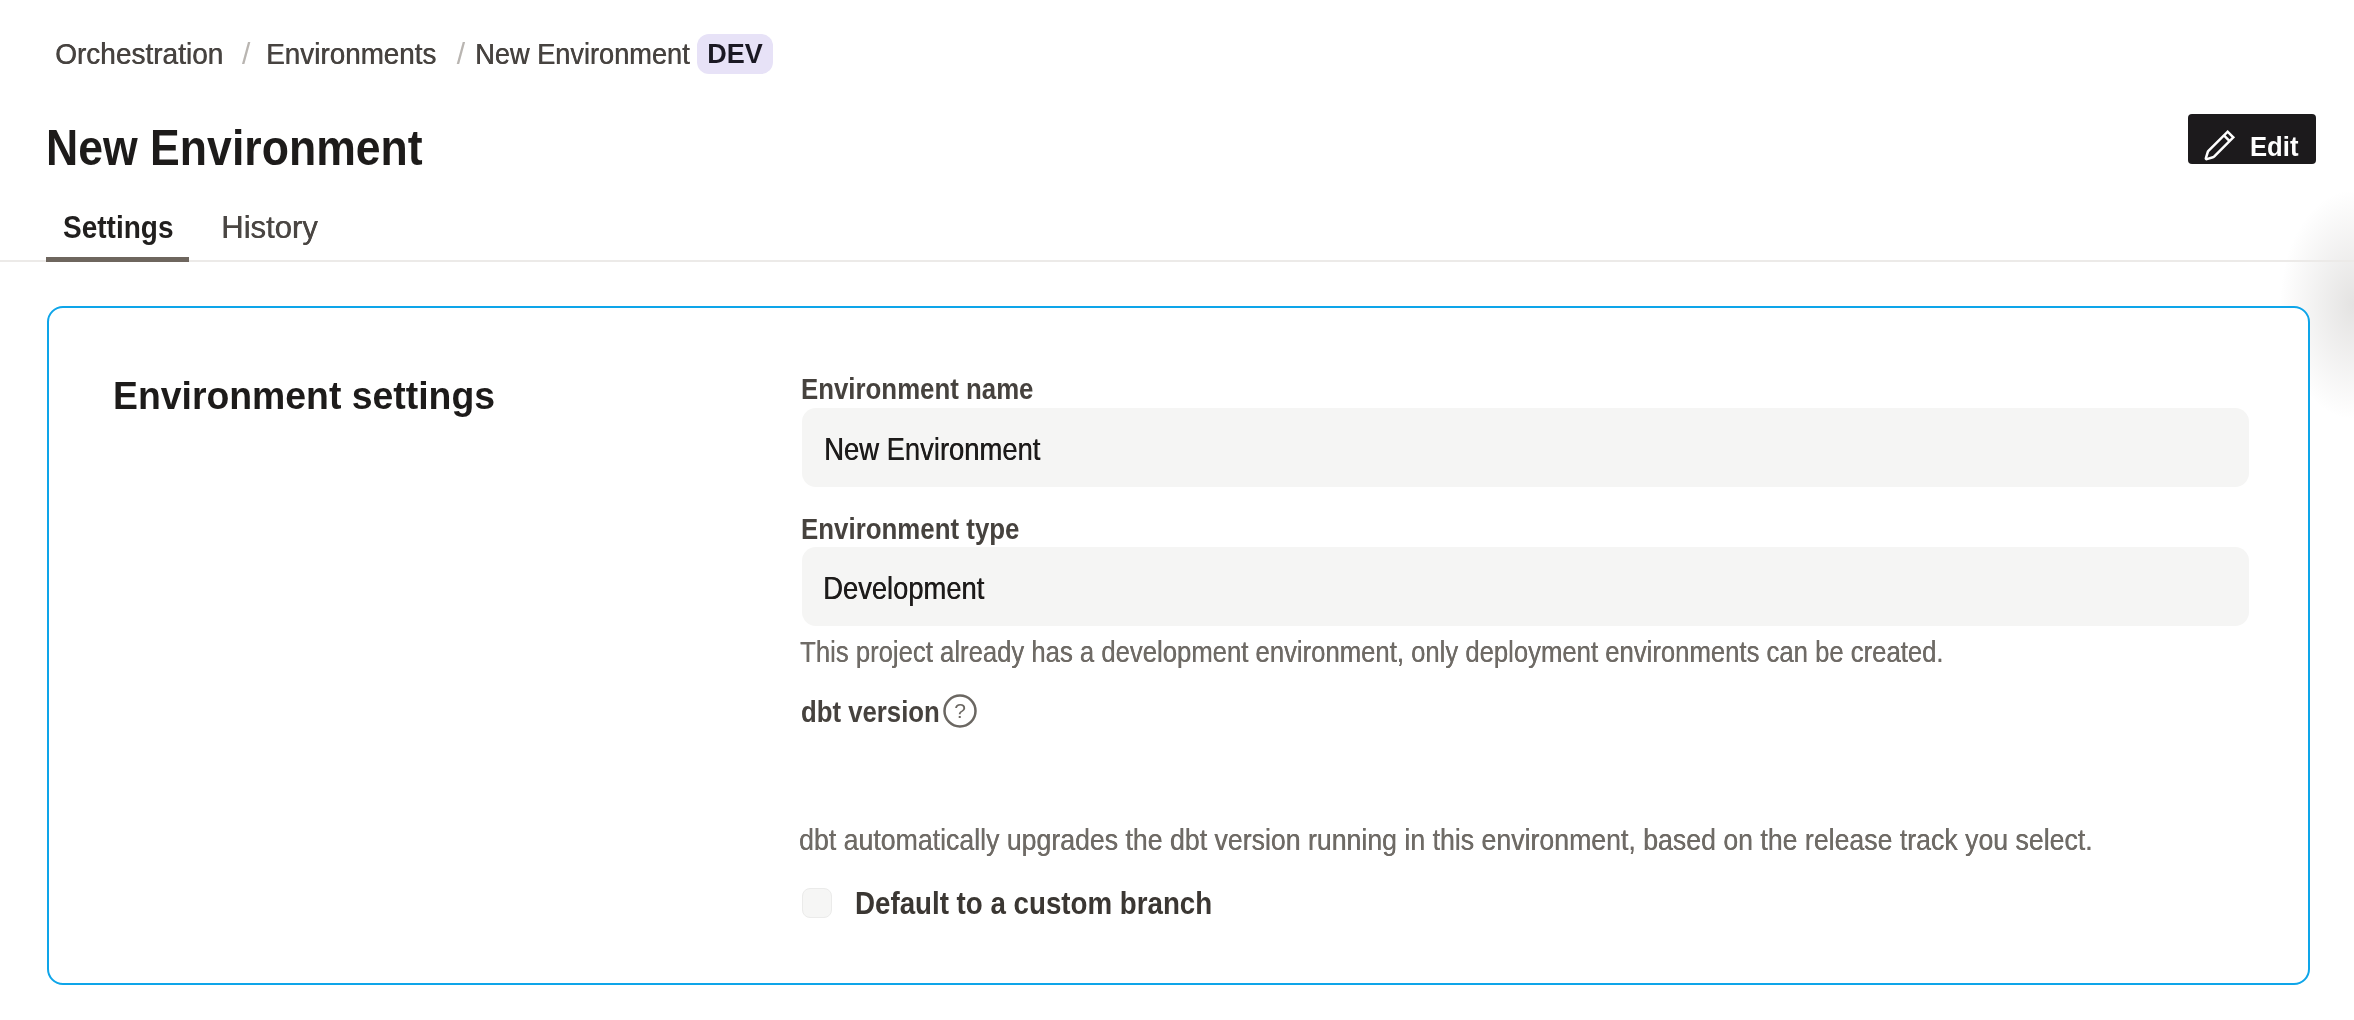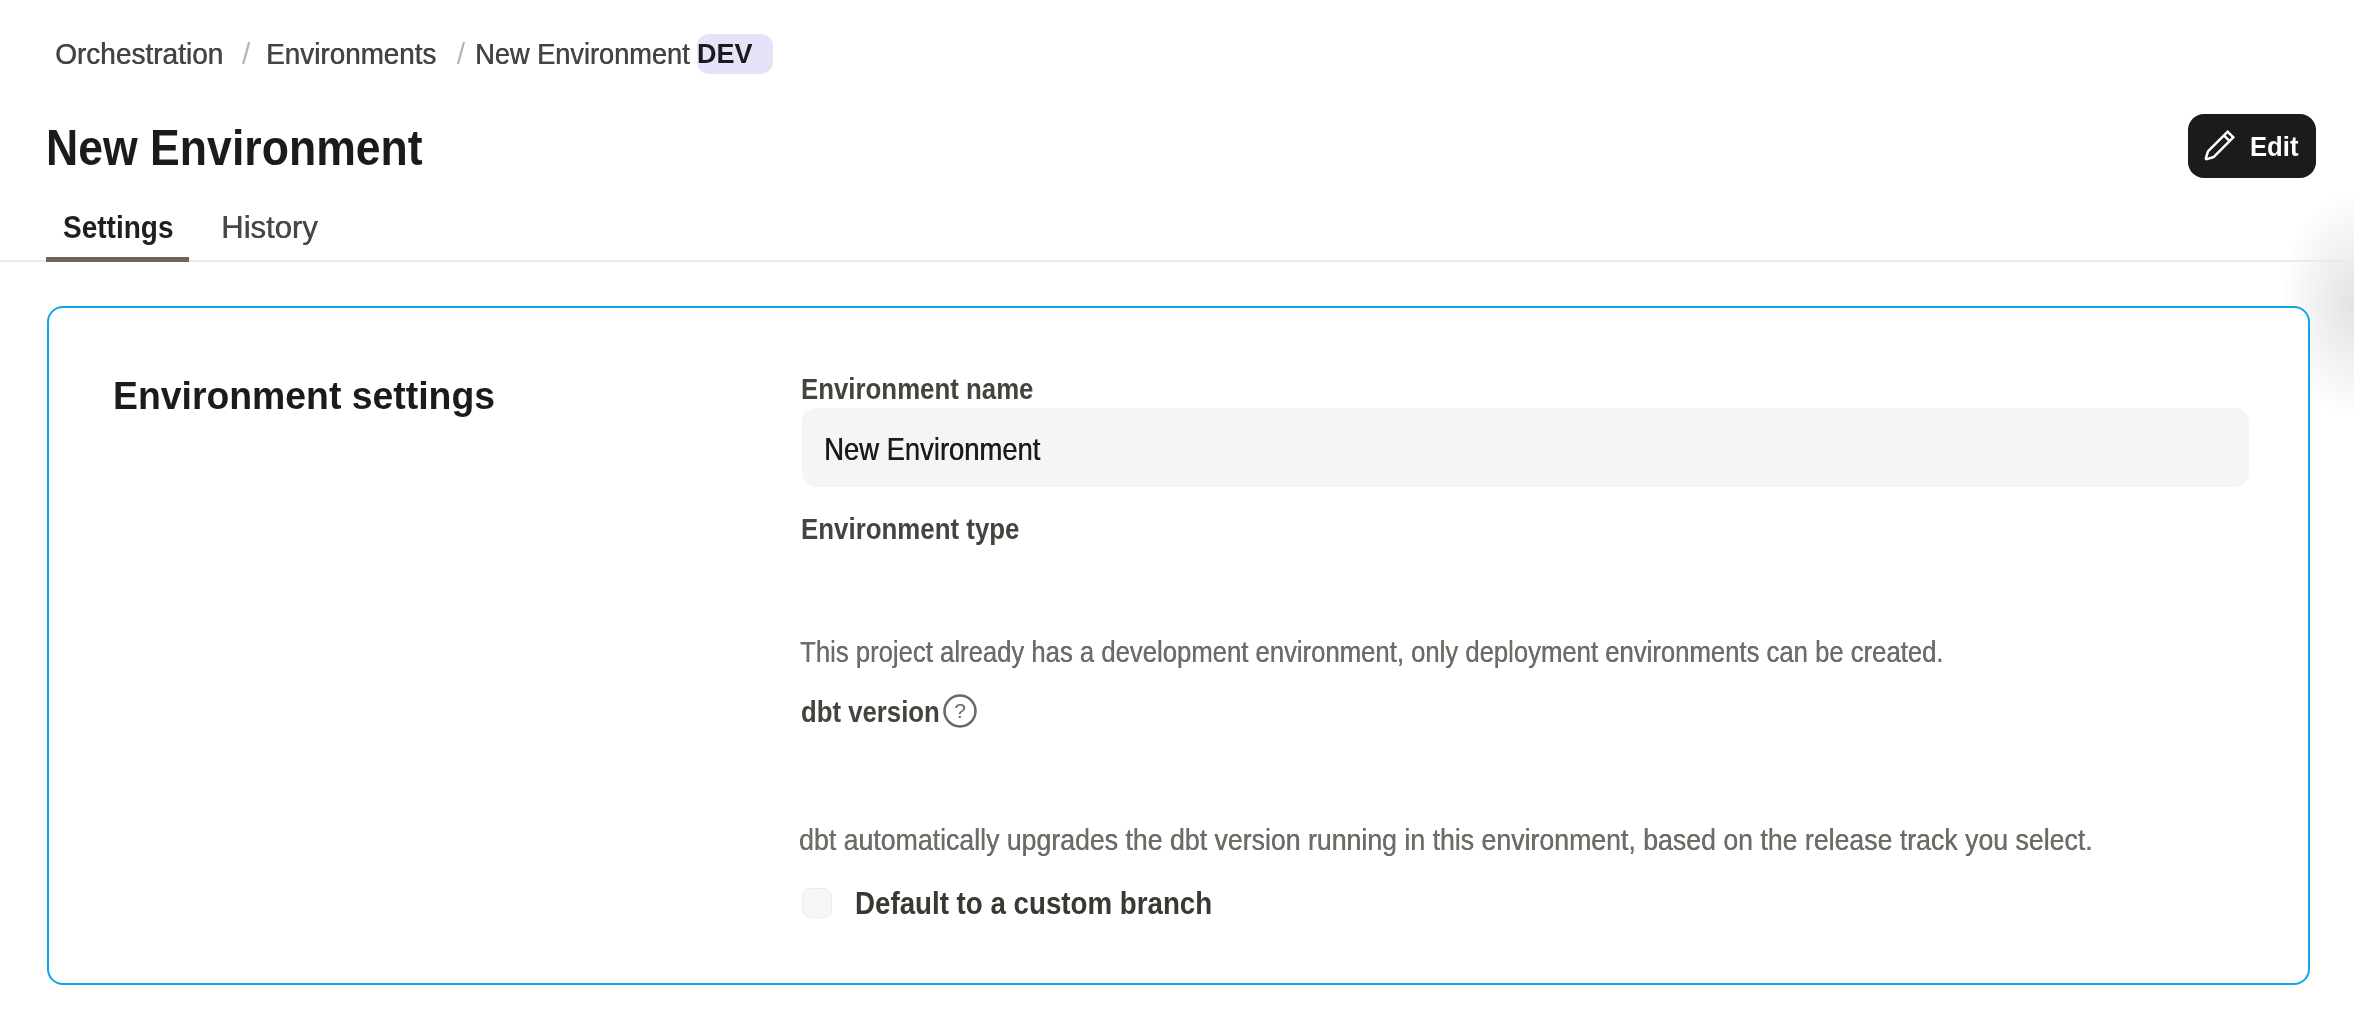--- a/index.html
+++ b/index.html
@@ -5,28 +5,28 @@
   * { margin:0; padding:0; box-sizing:border-box; }
   html,body { width:2354px; height:1020px; background:#ffffff; overflow:hidden; }
   body { font-family:"Liberation Sans", sans-serif; position:relative; }
   .abs { position:absolute; white-space:nowrap; transform-origin:0 0; line-height:1; }
 
   
   .bc { font-size:30px; font-weight:400; color:#474340; text-shadow:0.5px 0 0 currentColor; }
   .slash { font-size:30px; color:#b9b5b1; }
   .badge { position:absolute; left:697px; top:34px; width:76px; height:40px;
            background:#e7e2f7; border-radius:12px; color:#1a1823;
-           font-size:27px; font-weight:700; text-align:left; line-height:40px; letter-spacing:0px;}
+           font-size:27px; font-weight:700; text-align:center; line-height:40px; letter-spacing:0px;}
 
   
   .h1 { font-size:50px; font-weight:700; color:#1d1b1a; }
 
   
-  .editbtn { position:absolute; left:2188px; top:114px; width:128px; height:64px;
-             background:#1c1a1c; border-radius:16px; }
+  .editbtn { position:absolute; left:2188px; top:114px; width:128px; height:50px;
+             background:#1c1a1c; border-radius:4px; }
   .editbtn svg { position:absolute; left:14.5px; top:14.2px; }
   .edittxt { position:absolute; left:61.7px; top:18.8px; color:#ffffff; font-size:28px; font-weight:700;
              transform:scaleX(0.916); transform-origin:0 0; line-height:1; }
 
   
   .tabline { position:absolute; left:0; top:260px; width:2354px; height:2px; background:#eceae8; }
   .tabul   { position:absolute; left:46px; top:257px; width:143px; height:5px; background:#6e665e; }
 
   
   .blob { position:absolute; right:0; top:192px; width:100px; height:268px; z-index:0;
@@ -76,20 +76,23 @@
 
   <div class="card">
     <span class="abs" style="left:63.8px; top:69.3px; font-size:38px; font-weight:700; color:#1d1b1a; transform:scaleX(0.9834);">Environment settings</span>
 
     <span class="abs label" style="left:751.8px; top:67.2px; font-weight:700; transform:scaleX(0.8905);">Environment name</span>
     <div class="input" style="top:100px;">
       <span class="itxt" style="left:21.7px; transform:scaleX(0.8562);">New Environment</span>
     </div>
 
     <span class="abs label" style="left:751.8px; top:207.4px; font-weight:700; transform:scaleX(0.892);">Environment type</span>
+    <div class="input" style="top:238.5px;">
+      <span class="itxt" style="left:21.4px; transform:scaleX(0.8548);">Development</span>
+    </div>
     <span class="abs helper" style="left:751.4px; top:328.7px; transform:scaleX(0.856);">This project already has a development environment, only deployment environments can be created.</span>
 
     <span class="abs label" style="left:751.8px; top:390.2px; font-weight:700; transform:scaleX(0.888);">dbt version</span>
     <svg class="abs" style="left:893px; top:385.4px;" width="36" height="36" viewBox="0 0 36 36" fill="none">
       <circle cx="18" cy="18" r="15.5" stroke="#6b6762" stroke-width="2.5"></circle>
       <text x="18" y="25" text-anchor="middle" font-family="Liberation Sans" font-size="21" font-weight="400" fill="#6b6762">?</text>
     </svg>
     <span class="abs helper" style="left:750px; top:517.1px; transform:scaleX(0.8895);">dbt automatically upgrades the dbt version running in this environment, based on the release track you select.</span>
 
     <div class="check"></div>

